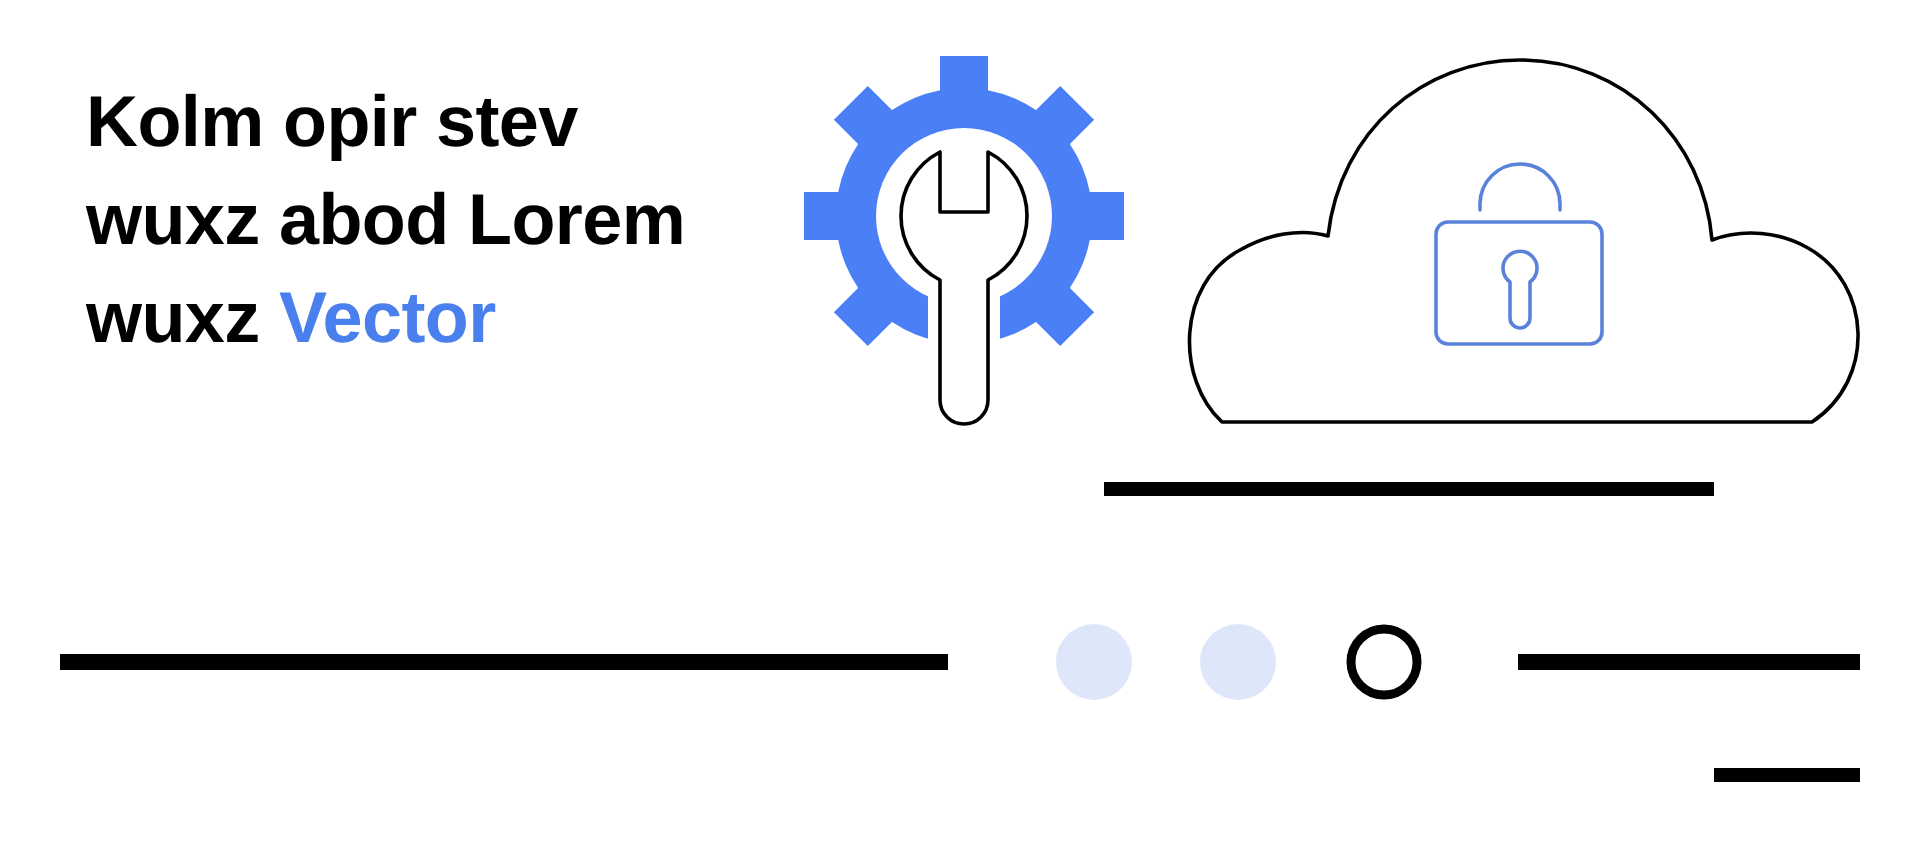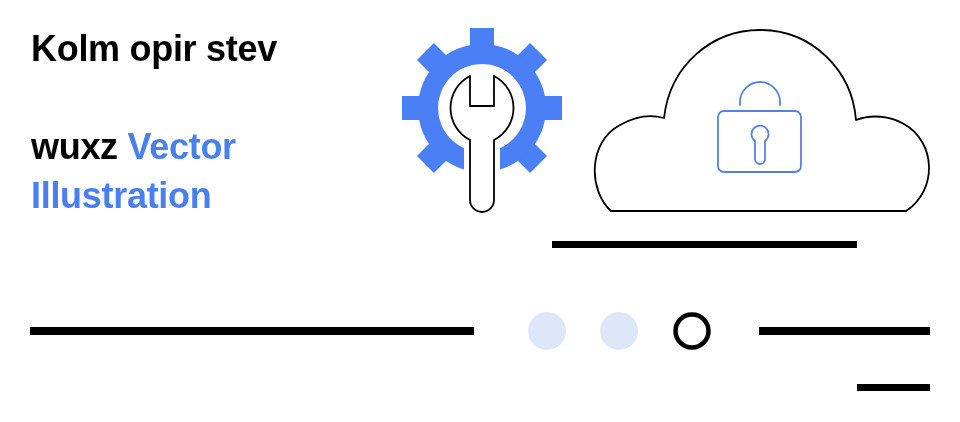--- a/index.html
+++ b/index.html
@@ -12,21 +12,21 @@
       height: 422px;
       position: relative;
       overflow: hidden;
       font-family: "Liberation Sans", sans-serif;
     }
     .headline {
       position: absolute;
       left: 31px;
       top: 24px;
       width: 360px;
-      margin: 0;
+      margin: 12px;
       font-family: "Liberation Sans", sans-serif;
       font-weight: bold;
       font-size: 36px;
       line-height: 49px;
       color: #000000;
       letter-spacing: -0.3px;
     }
     .headline .accent {
       color: #4a7fee;
     }
@@ -34,21 +34,21 @@
       position: absolute;
       left: 0;
       top: 0;
       width: 960px;
       height: 422px;
     }
   </style>
 </head>
 <body>
 
-<h1 class="headline"><span>Kolm opir stev</span><br><br><span>wuxz </span><span class="accent">Vector</span><br><span class="accent">Illustration</span></h1>
+<h1 class="headline"><span>Kolm opir stev</span><br><span>wuxz abod Lorem</span><br><span>wuxz </span><span class="accent">Vector</span><br></h1>
 
 <svg class="art" viewBox="0 0 960 422" xmlns="http://www.w3.org/2000/svg">
 
   <g transform="translate(482,108)">
     <g fill="#4a7ff5">
       <rect x="-12" y="-80" width="24" height="22"></rect>
       <rect x="-12" y="-80" width="24" height="22" transform="rotate(45)"></rect>
       <rect x="-12" y="-80" width="24" height="22" transform="rotate(90)"></rect>
       <rect x="-12" y="-80" width="24" height="22" transform="rotate(135)"></rect>
       <rect x="-12" y="-80" width="24" height="22" transform="rotate(225)"></rect>

